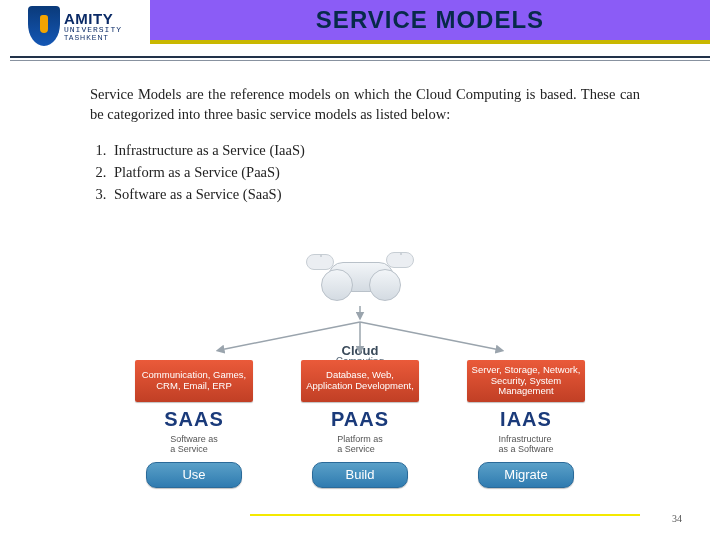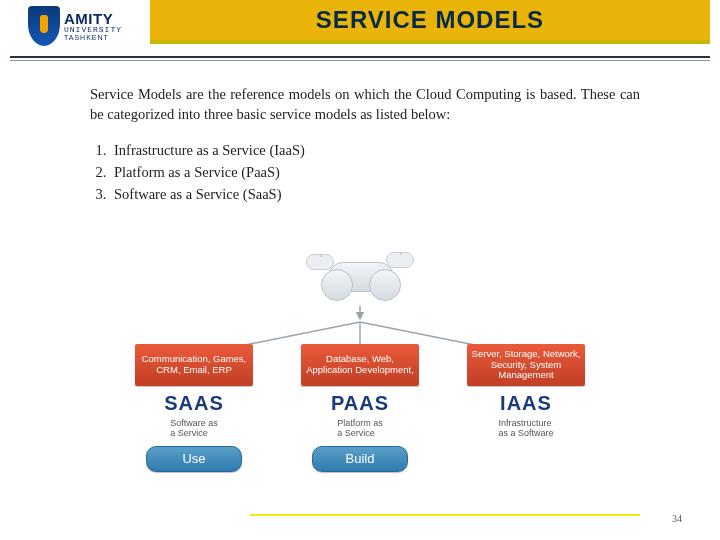--- a/index.html
+++ b/index.html
@@ -1,21 +1,21 @@
 <!DOCTYPE html>
 <html><head>
 <meta charset="utf-8">
 <style>
   * { box-sizing: border-box; margin: 0; padding: 0; }
   html, body { width: 720px; height: 540px; font-family: Georgia, 'Times New Roman', serif; background: #fff; }
   .slide { width: 720px; height: 540px; position: relative; background: #fff; }
 
   
   .header { position: relative; height: 56px; }
-  .title-bar { position: absolute; top: 0; left: 150px; right: 10px; height: 44px; background: #eab308; border-bottom: 4px solid #c9b800; display: flex; align-items: center; justify-content: center; }
+  .title-bar { position: absolute; top: 0; left: 150px; right: 10px; height: 44px; background: #8b5cf6; border-bottom: 4px solid #c9b800; display: flex; align-items: center; justify-content: center; }
   .title-bar h1 { font-family: 'Arial Black', Impact, sans-serif; font-weight: 900; font-size: 24px; letter-spacing: 1px; color: #072a4a; }
   .logo-box { position: absolute; top: 2px; left: 28px; width: 130px; height: 48px; display: flex; align-items: center; gap: 4px; }
   .shield { width: 32px; height: 40px; background: linear-gradient(#0a3a7a,#1457b5); border-radius: 4px 4px 16px 16px / 4px 4px 22px 22px; position: relative; }
   .shield::after { content: ""; position: absolute; left: 50%; top: 9px; transform: translateX(-50%); width: 8px; height: 18px; background: #f4a400; border-radius: 4px 4px 6px 6px; }
   .logo-text { display: flex; flex-direction: column; line-height: 1; }
   .logo-name { font-family: Arial, sans-serif; font-weight: 900; color: #0a2a66; font-size: 15px; letter-spacing: 0.5px; }
   .logo-sub { font-family: Liberation Mono, monospace; font-size: 8px; letter-spacing: 1px; color: #0a2a66; }
   .logo-city { font-family: Arial, sans-serif; font-size: 7px; letter-spacing: 1px; color: #0a2a66; }
   .hr-group { position: absolute; top: 56px; left: 10px; right: 10px; }
   .hr1 { height: 2px; background: #22324a; }
@@ -37,21 +37,21 @@
   .cloud.big::before { width: 30px; height: 30px; left: -8px; top: 6px; background: linear-gradient(#f2f5f8,#d4dbe2);}
   .cloud.big::after { width: 30px; height: 30px; right: -8px; top: 6px; background: linear-gradient(#f2f5f8,#d4dbe2);}
   .cloud.left-small { left: 6px; top: 2px; width: 28px; height: 16px; opacity: .8; }
   .cloud.right-small { right: 6px; top: 0; width: 28px; height: 16px; opacity: .8; }
   .cloud-label { margin-top: 46px; font-family: Arial, sans-serif; font-size: 13px; font-weight: 700; color: #3a4a5a; line-height: 1; }
   .cloud-label small { display: block; font-size: 10px; font-weight: 400; color: #5a6a7a; }
 
   .branches { position: absolute; top: 54px; left: 50%; transform: translateX(-50%); width: 360px; height: 46px; }
   .branches svg { width: 100%; height: 100%; overflow: visible; }
 
-  .cols { position: absolute; top: 92px; left: 50%; transform: translateX(-50%); width: 460px; display: flex; justify-content: space-between; gap: 36px; }
+  .cols { position: absolute; top: 108px; left: 50%; transform: translateX(-50%); width: 460px; display: flex; justify-content: space-between; gap: 36px; }
   .col { width: 128px; display: flex; flex-direction: column; align-items: center; gap: 4px; }
   .red-box { width: 118px; min-height: 42px; background: linear-gradient(#ea5a3a,#c13f25); color: #fff; font-family: Arial, sans-serif; font-size: 9.5px; text-align: center; border-radius: 2px; display: flex; align-items: center; justify-content: center; padding: 4px 4px; line-height: 1.15; box-shadow: 0 1px 1px rgba(0,0,0,.25); }
   .abbr { font-family: Impact, 'Arial Black', sans-serif; font-size: 20px; font-weight: 900; color: #1a3a7a; letter-spacing: 1px; margin-top: 2px; }
   .full { font-family: Arial, sans-serif; font-size: 9px; color: #555; text-align: left; line-height: 1.1; }
   .action-btn { margin-top: 3px; width: 96px; height: 26px; background: linear-gradient(#5aa0c8,#2f7bb0); color: #fff; font-family: Arial, sans-serif; font-size: 13px; border: 1px solid #2a6a99; border-radius: 10px; display: flex; align-items: center; justify-content: center; box-shadow: 0 1px 1px rgba(0,0,0,.25); }
 
   
   .footer-line { position: absolute; bottom: 24px; left: 250px; right: 80px; height: 2px; background: #f4e900; }
   .page-no { position: absolute; bottom: 16px; right: 38px; font-family: Liberation Serif, serif; font-size: 10px; color: #555; }
 </style>
@@ -133,20 +133,21 @@
         </div>
         <div class="action-btn">Build</div>
       </div>
       <div class="col">
         <div class="red-box">Server, Storage, Network, Security, System Management</div>
         <div class="abbr">IAAS</div>
         <div class="full">
           <span>Infrastructure</span><br>
           <span>as a Software</span>
         </div>
+        <div class="action-btn">Migrate</div>
       </div>
     </div>
   </div>
 
   <div class="footer-line"></div>
   <div class="page-no">34</div>
 
 </div>
 
 </body></html>

